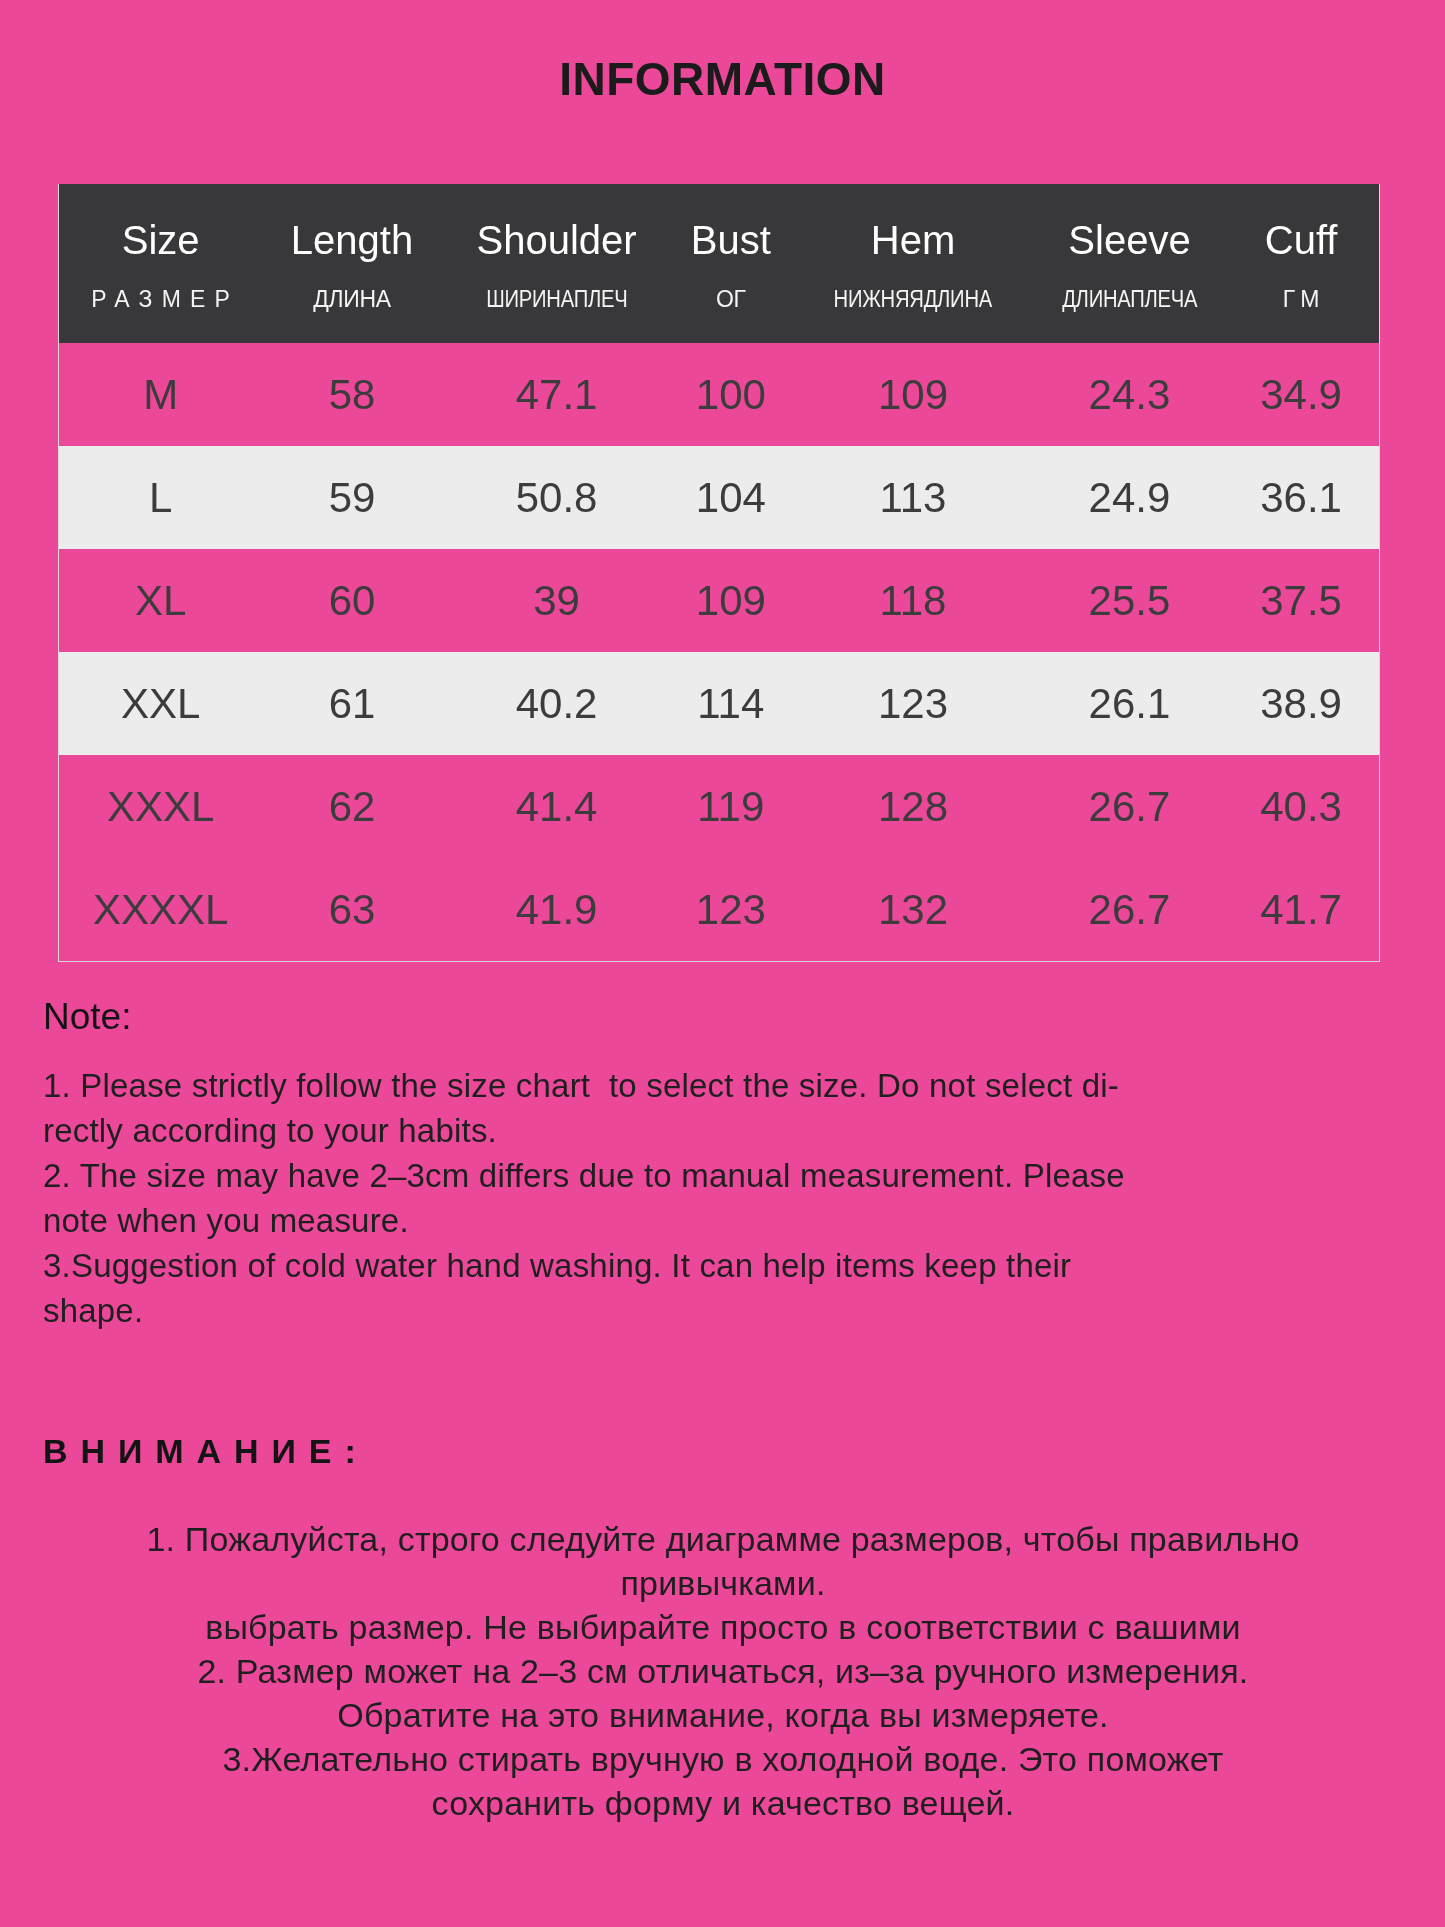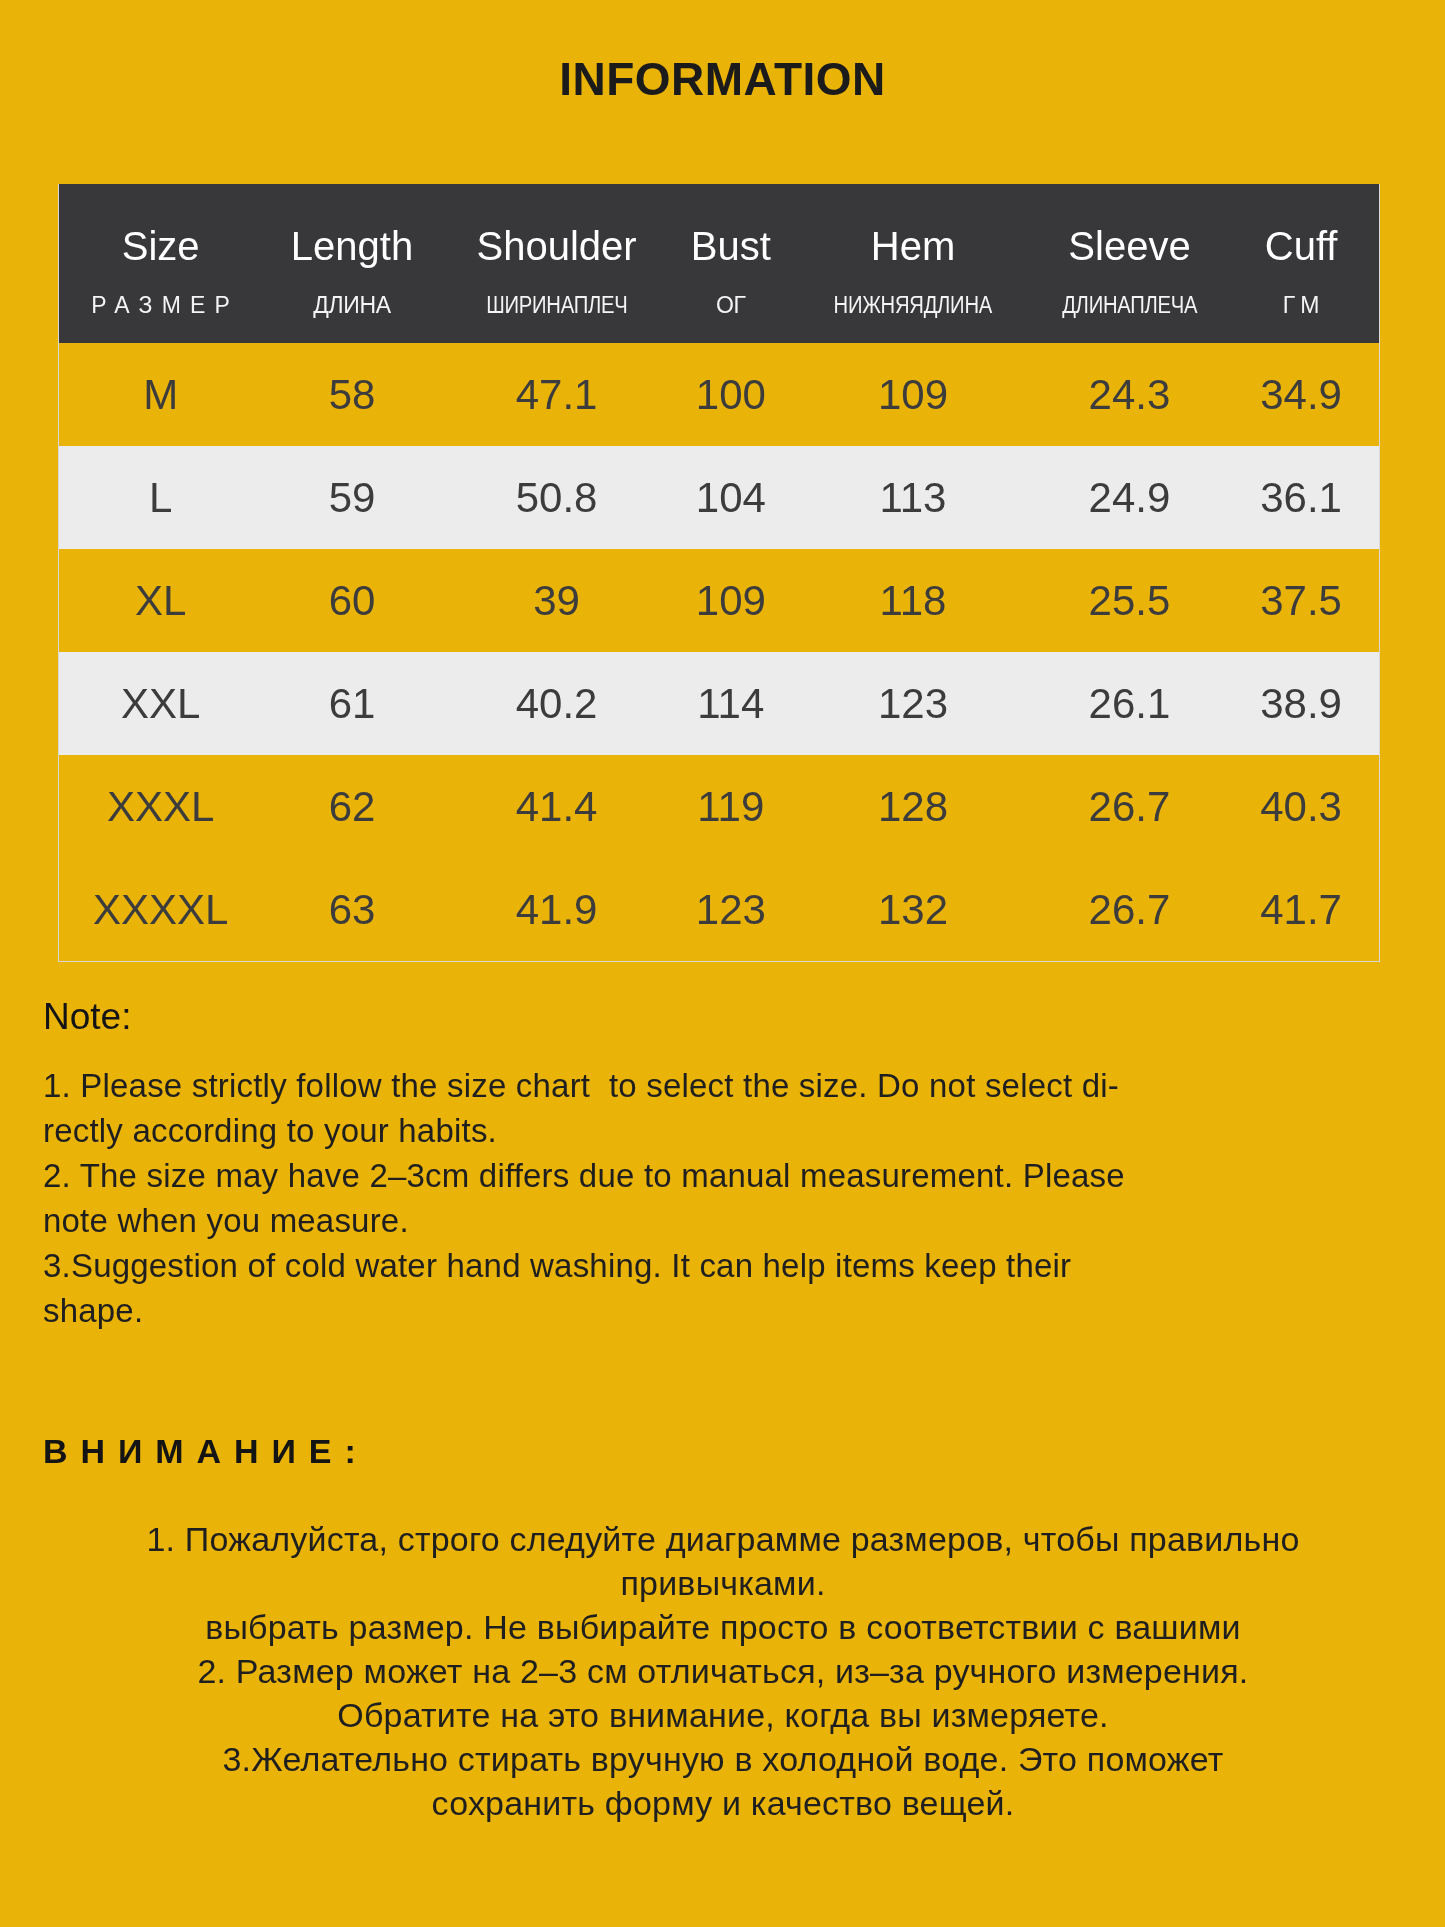--- a/index.html
+++ b/index.html
@@ -1,20 +1,20 @@
 <!DOCTYPE html>
 <html><head>
 <meta charset="utf-8">
 <style>
   * { margin:0; padding:0; box-sizing:border-box; }
   html,body { background:#ffffff; }
   .page {
     position:relative;
     width:1445px; height:1927px;
-    background:#eab308;
+    background:#ec4899;
     font-family:"Liberation Sans","DejaVu Sans",sans-serif;
     color:#3a3a3a;
     overflow:hidden;
   }
   .title {
     padding-top:52px;
     text-align:center;
     font-size:46px;
     font-weight:700;
     letter-spacing:0.5px;
@@ -26,21 +26,21 @@
     border:1px solid #d8d8d8;
     border-top:none;
   }
   table { width:100%; border-collapse:collapse; table-layout:fixed; }
   thead th {
     background:#38383a;
     height:159px;
     vertical-align:top;
     font-weight:400;
     text-align:center;
-    padding:10px;
+    padding:4px;
   }
   .h-en {
     margin-top:30px;
     font-size:40px;
     line-height:44px;
     color:#ffffff;
   }
   .h-ru {
     margin-top:24px;
     font-size:23px;

